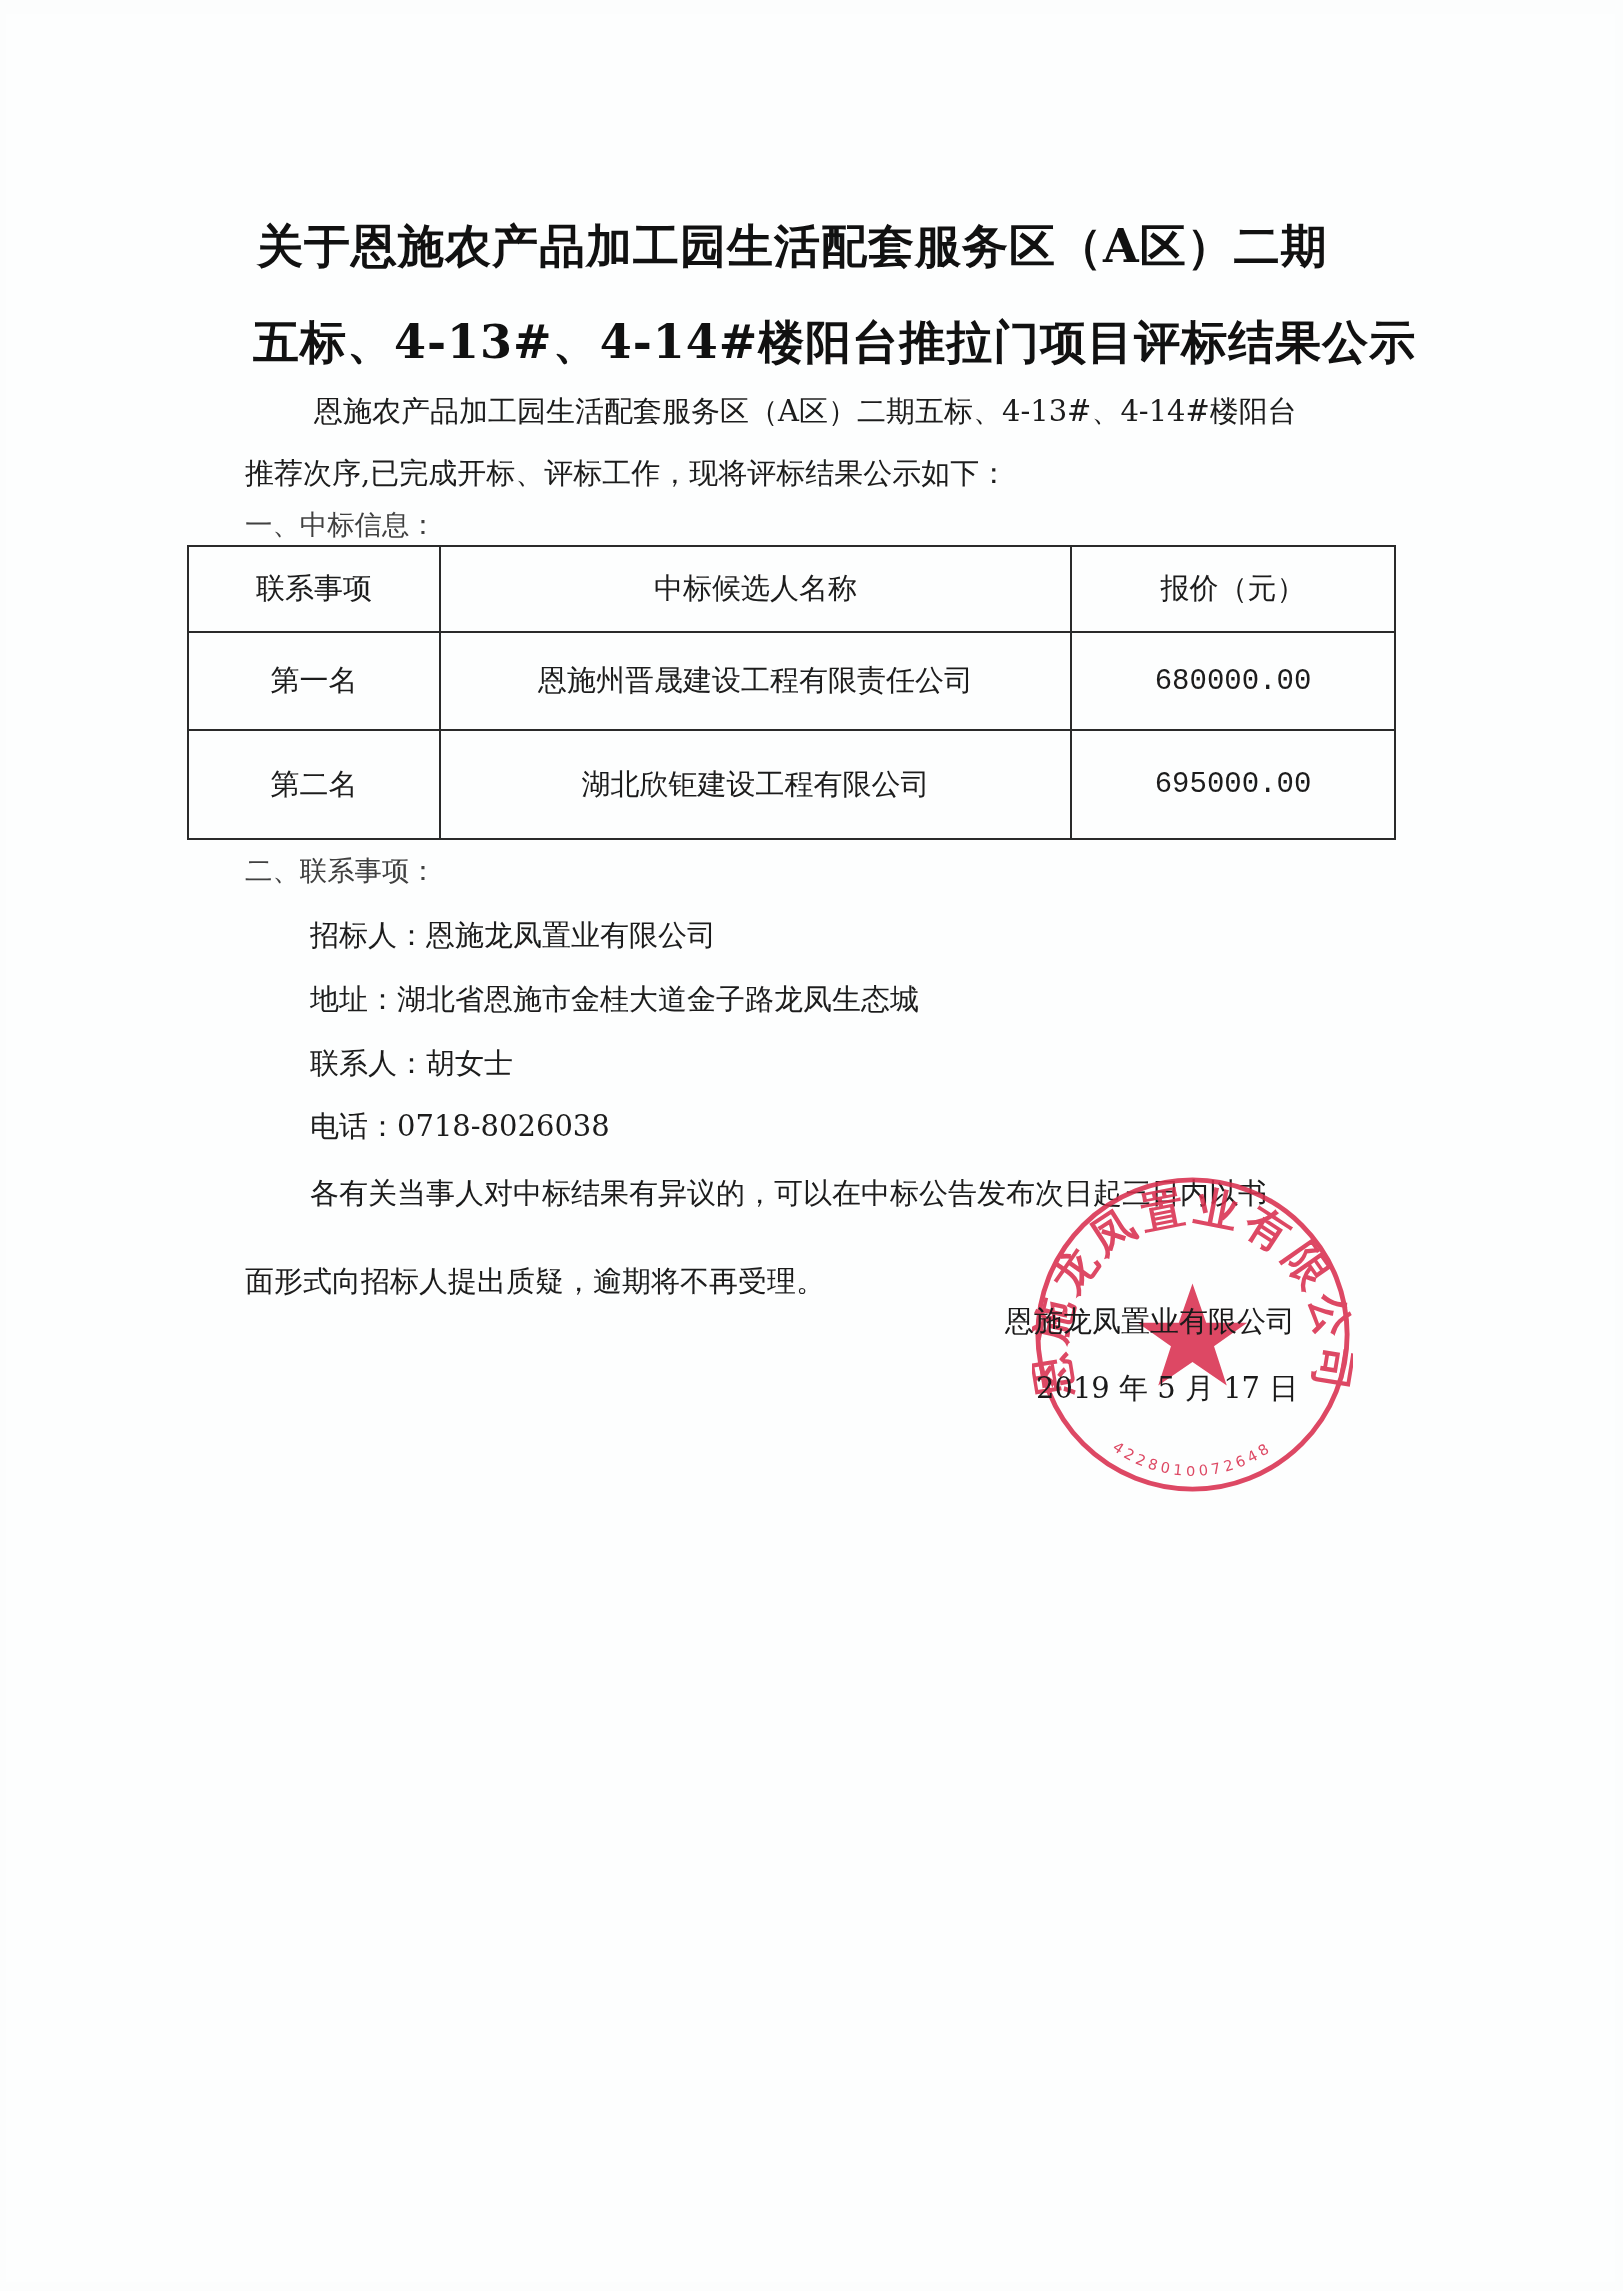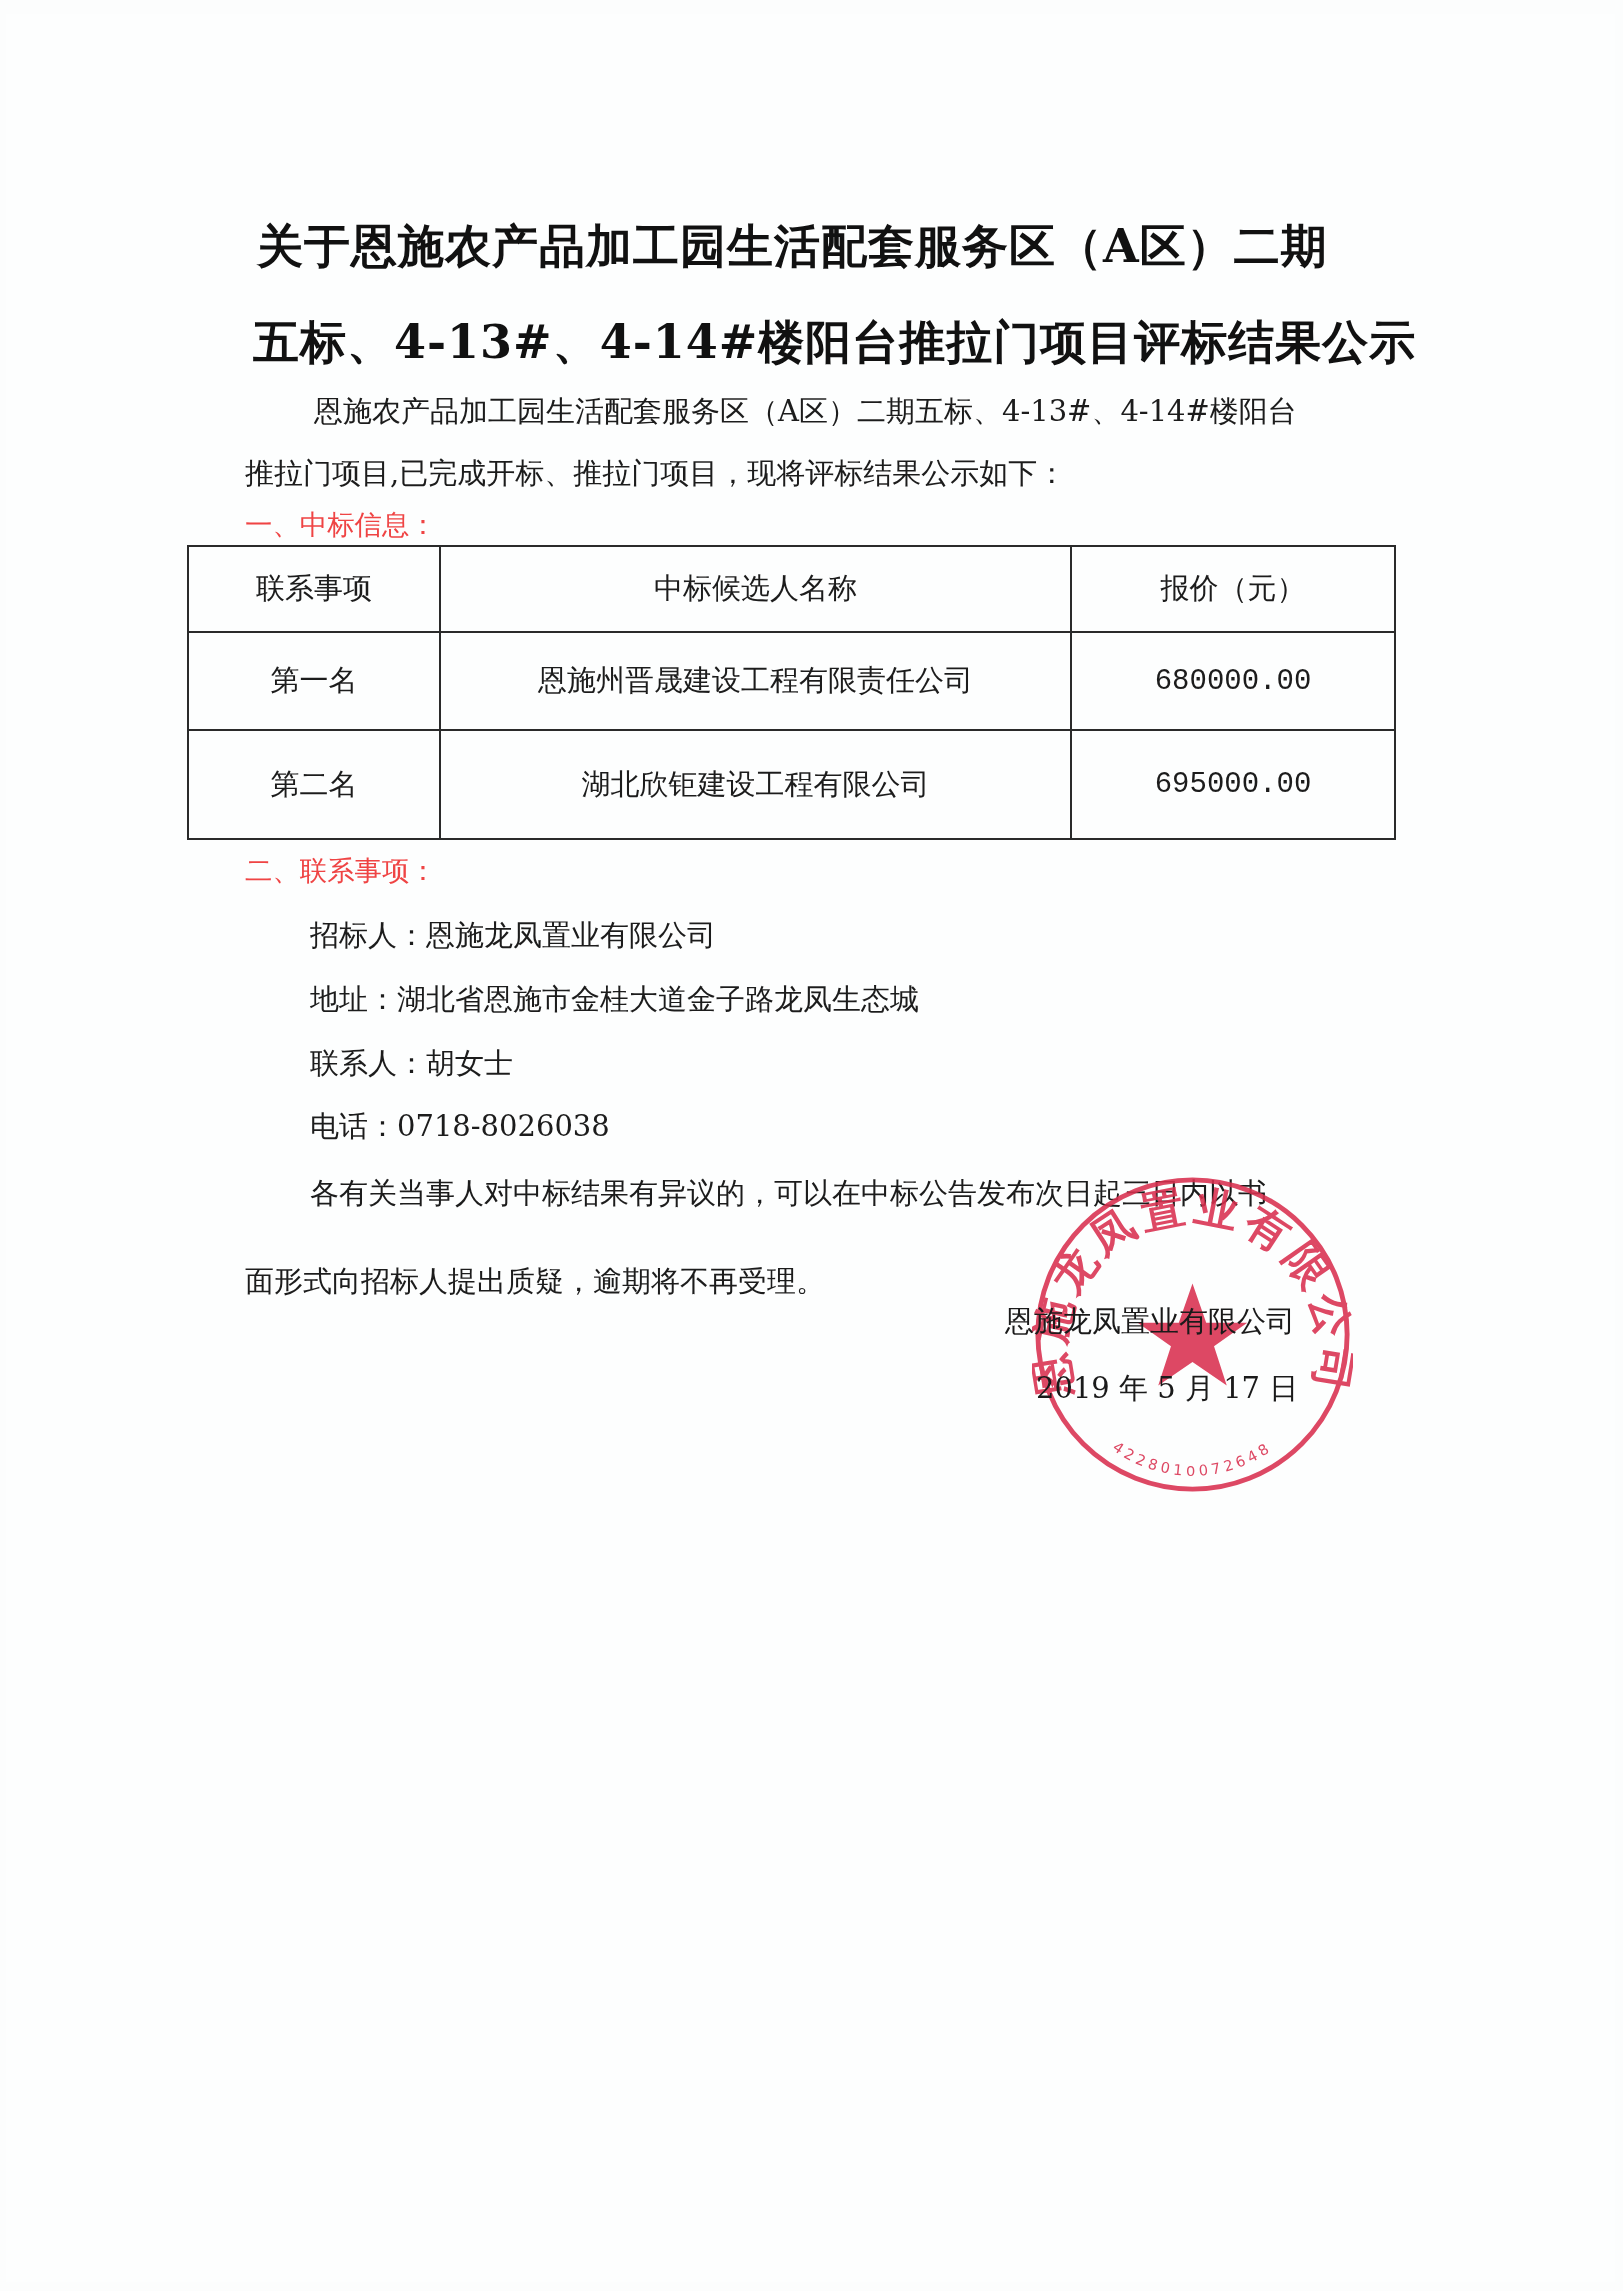--- a/index.html
+++ b/index.html
@@ -12,21 +12,21 @@
     .page-edge {
       position: absolute; left: 5.9px; top: 13.7px; right: 7.8px; bottom: 9.8px;
       background: #fdfefe;
     }
     .abs { position: absolute; white-space: nowrap; }
     .title {
       font-weight: bold; font-size: 46px; letter-spacing: 1px; color: #111;
       line-height: 1;
     }
     .body-text { font-size: 29px; line-height: 1; color: #1c1c1c; }
-    .sect { font-size: 27.4px; line-height: 1; color: #ef4444; }
+    .sect { font-size: 27.4px; line-height: 1; color: #404040; }
 
     
     .bid-table {
       position: absolute; left: 187px; top: 545px; width: 1208px; height: 291px;
       border-collapse: collapse; table-layout: fixed;
     }
     .bid-table td {
       border: 2px solid #2a2a2a; text-align: center; vertical-align: middle;
       font-size: 29px; color: #1c1c1c; padding: 0;
     }
@@ -43,21 +43,21 @@
   </style>
 </head>
 <body>
 
 <div class="page-edge"></div>
 
 <div class="abs title" style="left:257px; top:223px;">关于恩施农产品加工园生活配套服务区（A区）二期</div>
 <div class="abs title" style="left:253px; top:319px;text-align:right;">五标、4-13#、4-14#楼阳台推拉门项目评标结果公示</div>
 
 <div class="abs body-text" style="left:314px; top:397px;">恩施农产品加工园生活配套服务区（A区）二期五标、4-13#、4-14#楼阳台</div>
-<div class="abs body-text" style="left:245px; top:459px;">推拉门项目,已完成开标、推拉门项目，现将评标结果公示如下：</div>
+<div class="abs body-text" style="left:245px; top:459px;">推荐次序,已完成开标、评标工作，现将评标结果公示如下：</div>
 <div class="abs sect" style="left:245px; top:511px;">一、中标信息：</div>
 
 <table class="bid-table">
   <colgroup>
     <col style="width:252px">
     <col style="width:631px">
     <col style="width:324px">
   </colgroup>
   <tbody>
       <tr class="hdr">

